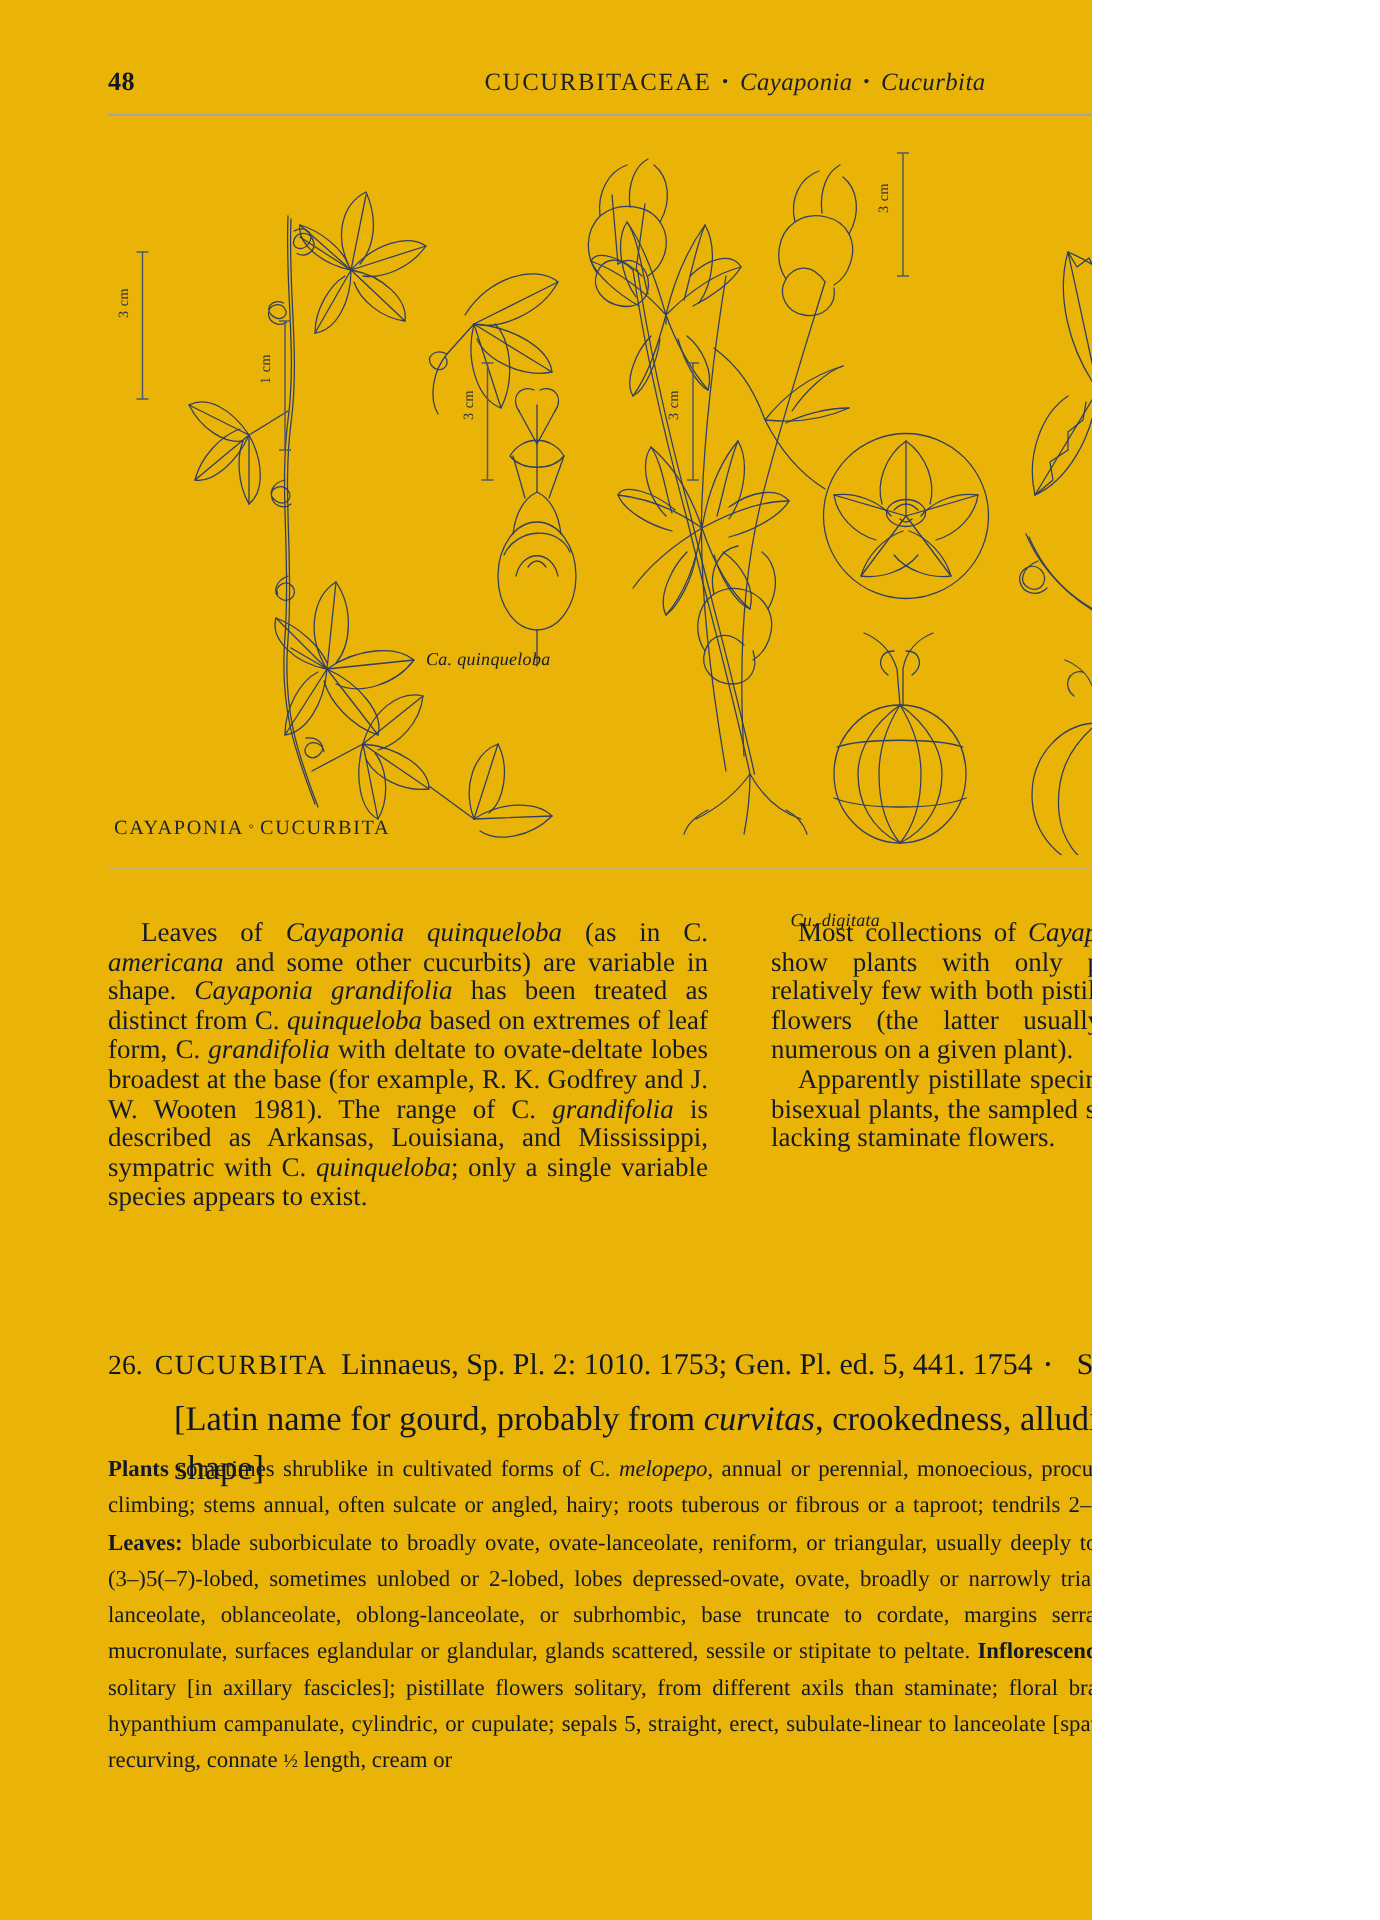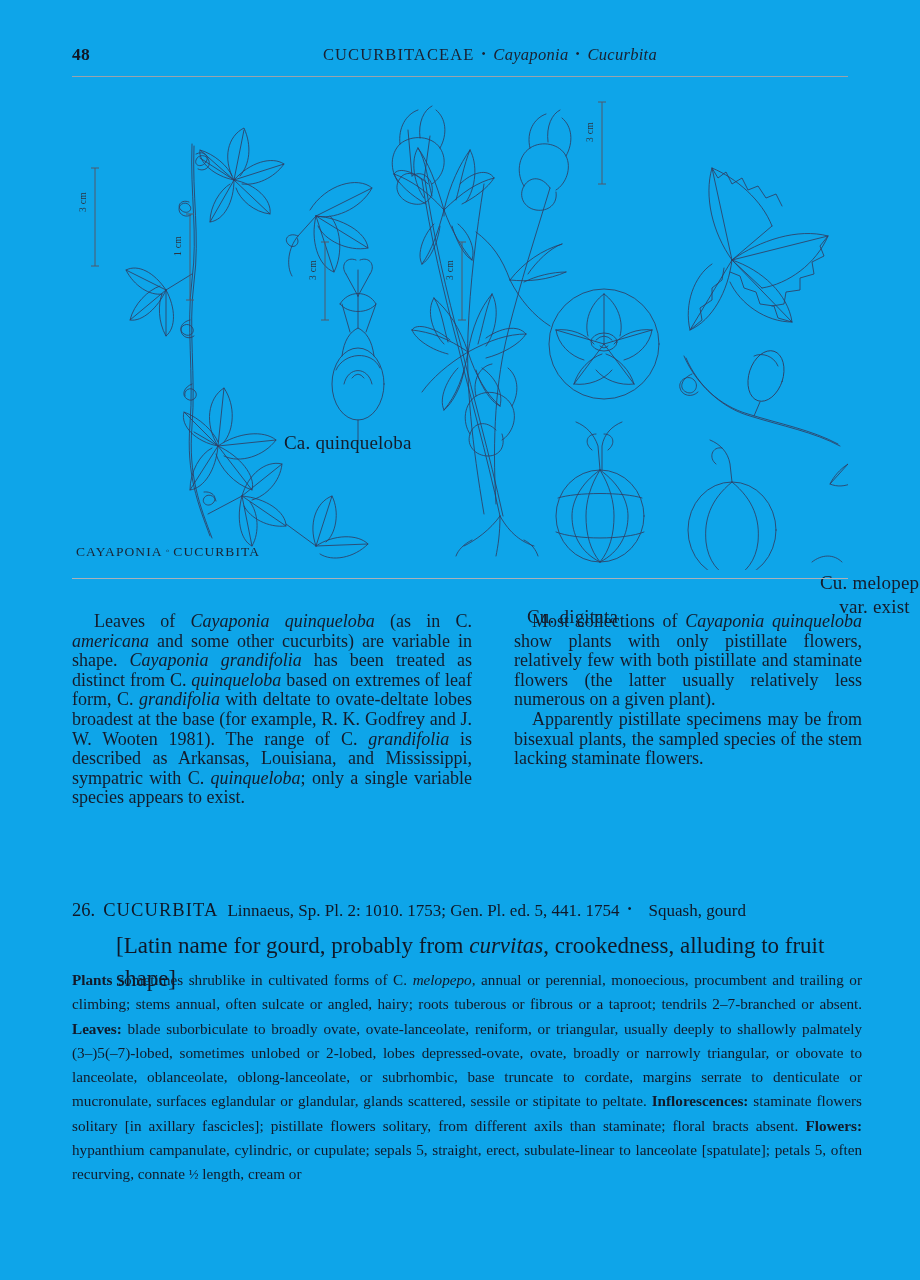--- a/index.html
+++ b/index.html
@@ -6,23 +6,23 @@
     margin: 0;
     padding: 0;
     background: #ffffff;
   }
   body {
     font-family: "Liberation Serif", "DejaVu Serif", serif;
     color: #131a28;
   }
   .page {
     position: relative;
-    width: 920px;
+    width: 728px;
     height: 1280px;
-    background: #0ea5e9;
+    background: #eab308;
     overflow: hidden;
     box-sizing: border-box;
   }
 
   
   .running-head {
     position: absolute;
     top: 44px;
     left: 72px;
     width: 776px;
@@ -83,21 +83,22 @@
   }
   .plate-caption .dot {
     font-size: 10px;
     position: relative;
     top: -2px;
     padding: 0 3px;
   }
 
   .fig-label {
     position: absolute;
-    font-size: 19px;
+    font-style: italic;
+    font-size: 12px;
     color: #141c2c;
     letter-spacing: .2px;
     white-space: nowrap;
   }
   .fig-label.l-ca   { left: 212px; top: 348px; }
   .fig-label.l-cu-d { left: 455px; top: 522px; text-align: right; }
   .fig-label.l-cu-m { left: 748px; top: 487px; text-align: center; line-height: 1.25; }
 
   .scale {
     position: absolute;
@@ -140,21 +141,21 @@
     width: 790px;
     font-size: 18.5px;
     line-height: 33px;
     color: #101828;
   }
   .genus .num { font-weight: normal; }
   .genus .name {
     letter-spacing: 1.1px;
     padding-left: 8px;
   }
-  .genus .cite { padding-left: 9px; font-size: 17px; }
+  .genus .cite { padding-left: 9px; font-size: 20px; }
   .genus .bullet { padding: 0 8px; font-size: 12px; position: relative; top: -3px; }
   .genus .etym {
     display: block;
     padding-left: 44px;
     font-size: 23px;
   }
   .genus i { font-style: italic; }
 
   
   .descr {

